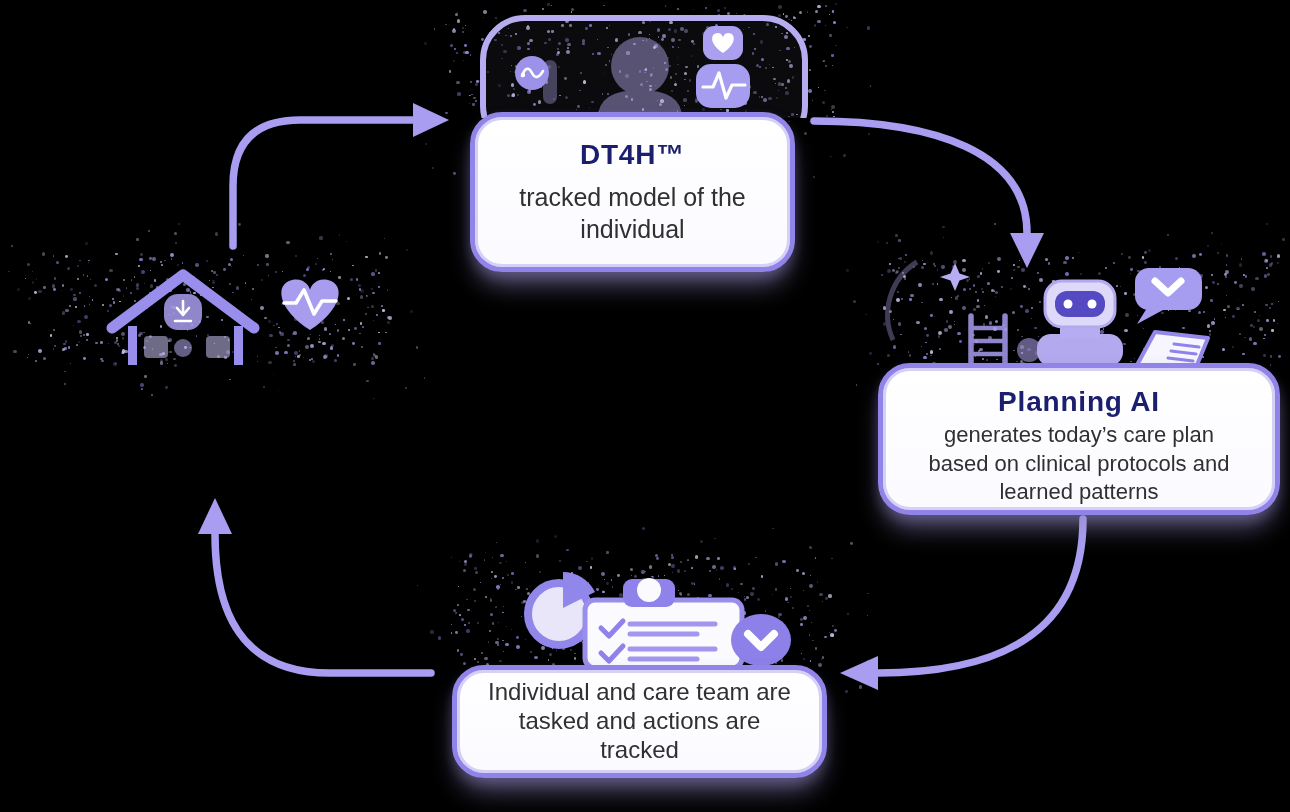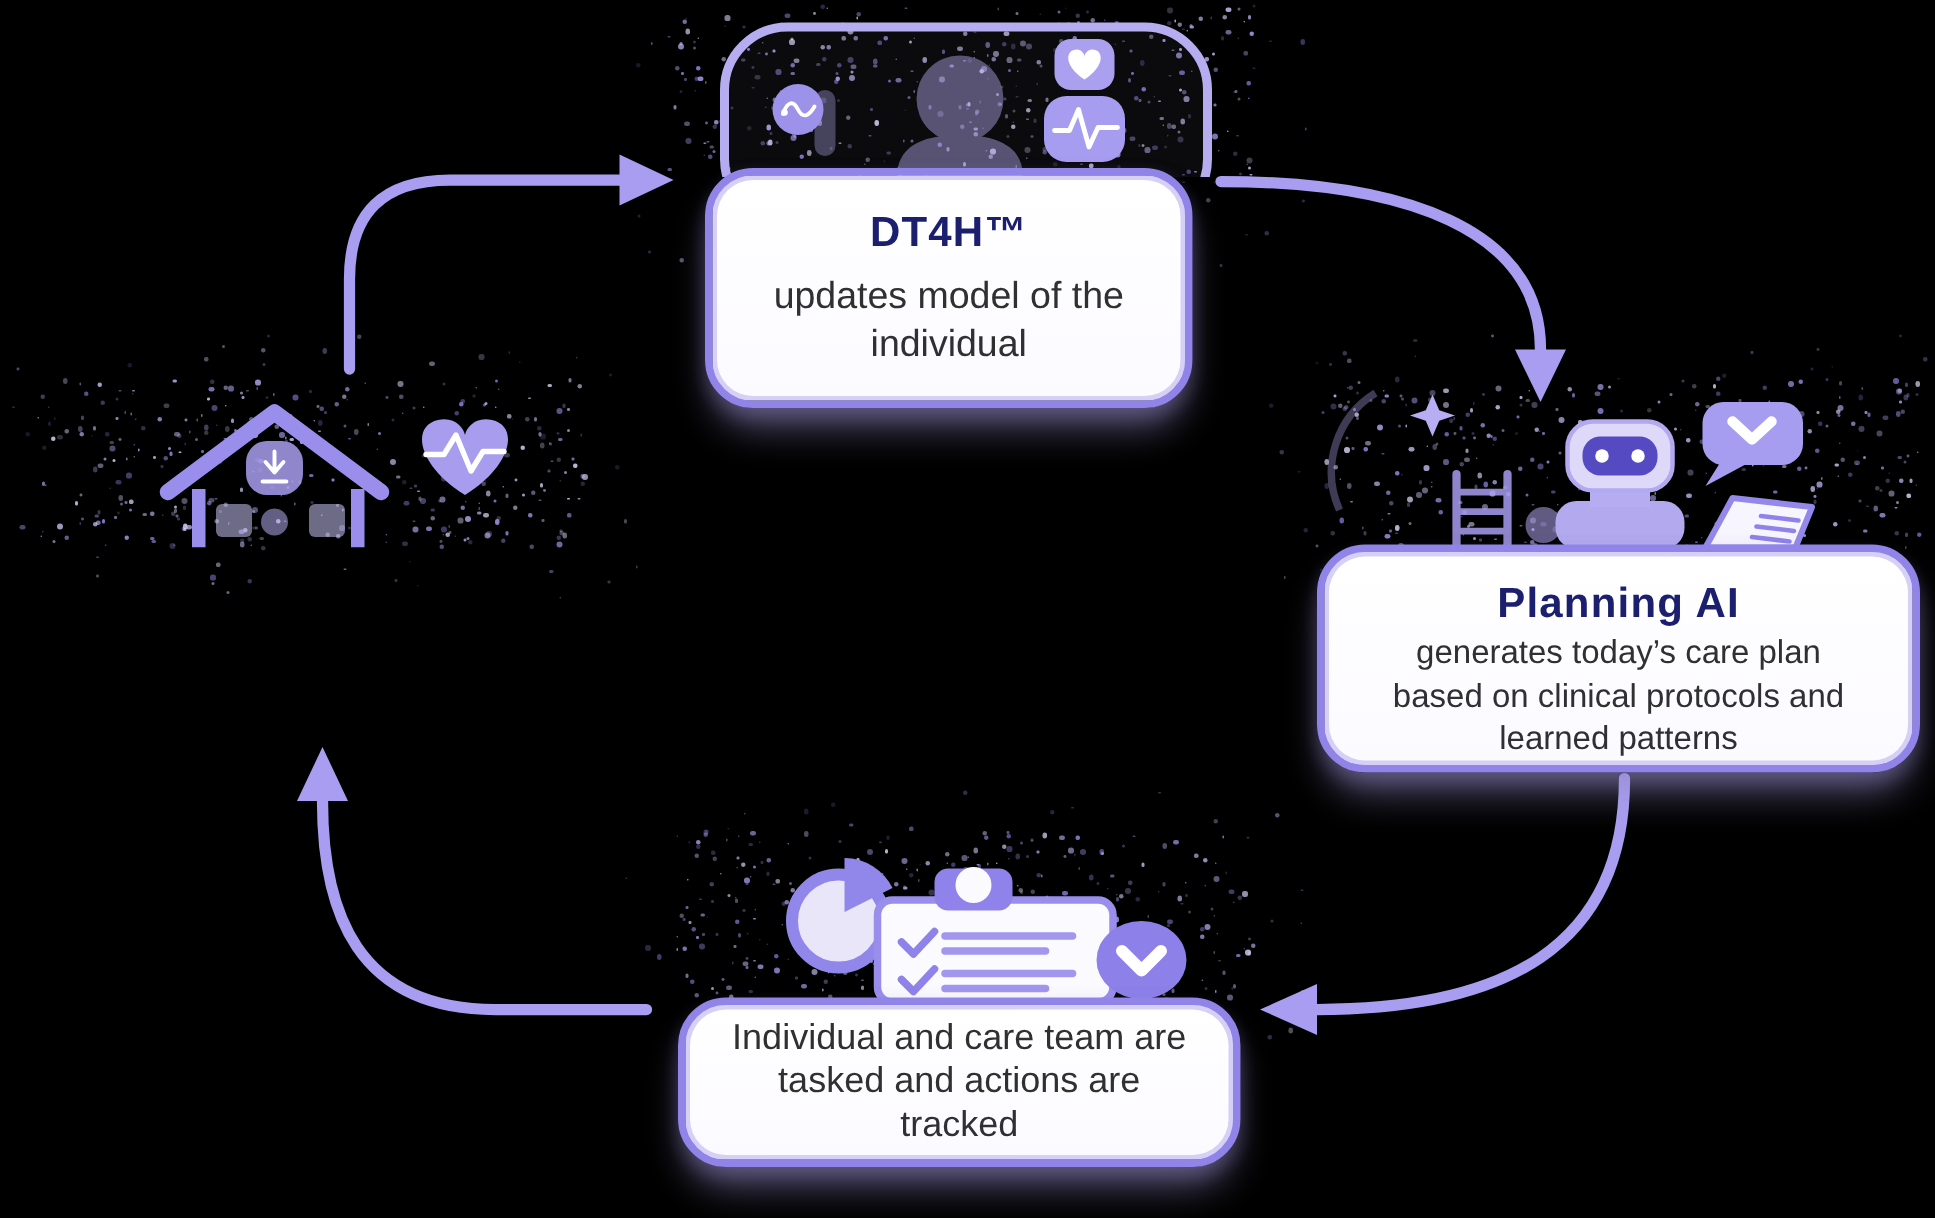--- a/index.html
+++ b/index.html
@@ -1705,21 +1705,21 @@
     <g fill="#a89df0">
       <polygon points="413,103 413,137 449,120"></polygon>
       <polygon points="1010,233 1044,233 1027,268"></polygon>
       <polygon points="878,656 878,690 840,673"></polygon>
       <polygon points="198,534 232,534 215,498"></polygon>
     </g>
   </svg>
 
   <div id="node-top" class="node-box">
     <div class="node-title">DT4H™</div>
-    <div class="node-desc">updates model of the
+    <div class="node-desc">tracked model of the
 individual</div>
   </div>
 
   <div id="node-bottom" class="node-box">
     <div class="node-desc">Individual and care team are
 tasked and actions are
 tracked</div>
   </div>
 
   <div id="node-right" class="node-box">

